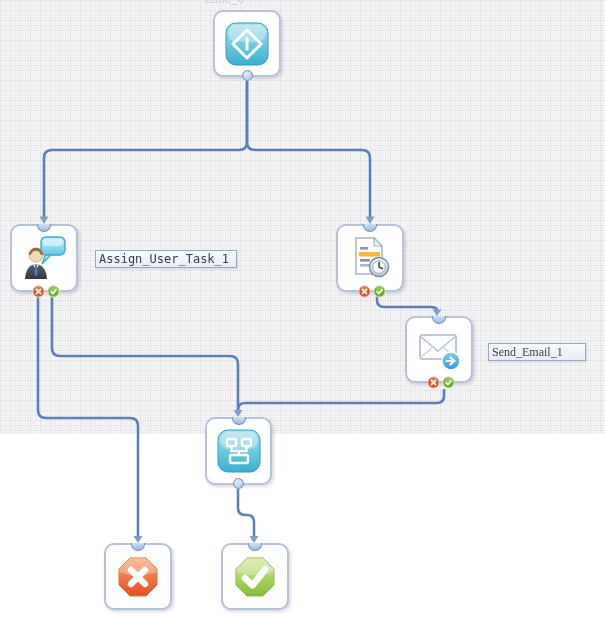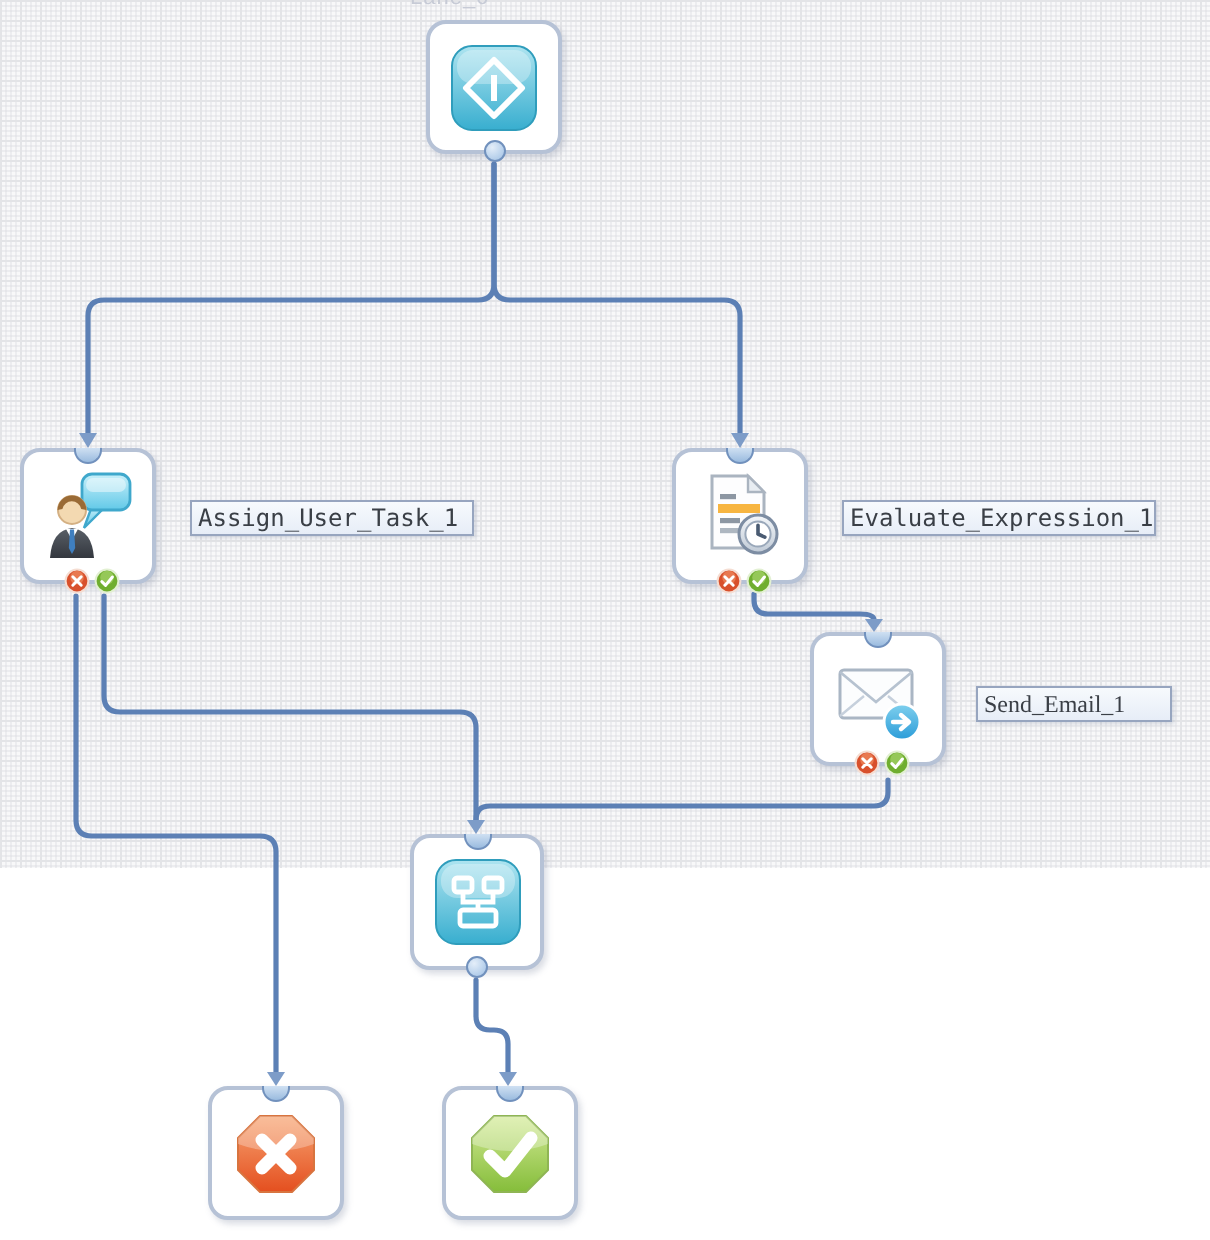--- a/index.html
+++ b/index.html
@@ -175,21 +175,20 @@
       </svg>
     </div>
     <div class="mini-port ok">
       <svg width="13" height="13" viewBox="0 0 13 13">
         <circle cx="6.5" cy="6.5" r="5.7" fill="#6fae2f" stroke="#e2f0d2" stroke-width="1"></circle>
         <circle cx="6.5" cy="4.8" r="3.4" fill="#a5d36a" opacity="0.7"></circle>
         <path d="M3.9 6.8 L5.8 8.7 L9.2 4.5" stroke="#ffffff" stroke-width="1.5" fill="none" stroke-linecap="round" stroke-linejoin="round"></path>
       </svg>
     </div>
   </div>
-  <div class="node-label" style="left:421px;top:250px;width:157px;">Evaluate_Expression_1</div>
 
   <div class="node" style="left:405px;top:316px;height:67px;">
     <svg width="48" height="48" viewBox="0 0 48 48">
       <defs>
         <linearGradient id="gBdg" x1="0" y1="0" x2="0" y2="1">
           <stop offset="0" stop-color="#7fd0ee"></stop>
             <stop offset="1" stop-color="#2b9cd8"></stop>
         </linearGradient>
       </defs>
       <rect x="5" y="9" width="36" height="24" rx="2" fill="#fcfdfe" stroke="#aab6c4" stroke-width="1.5"></rect>

